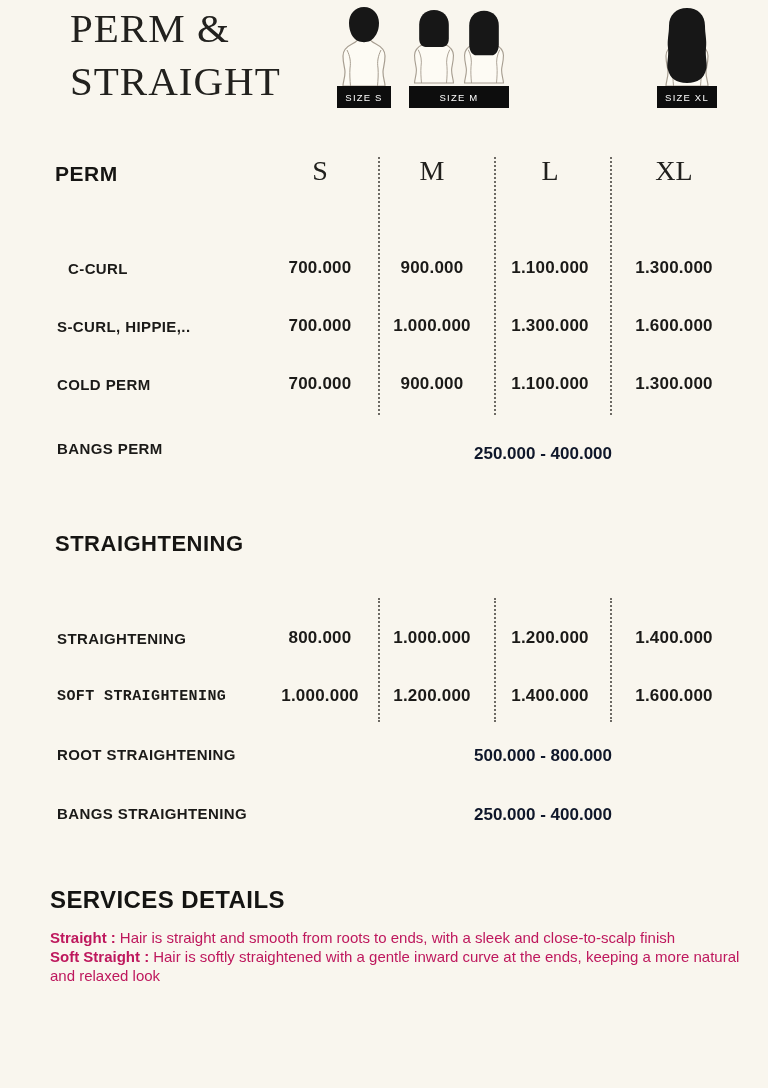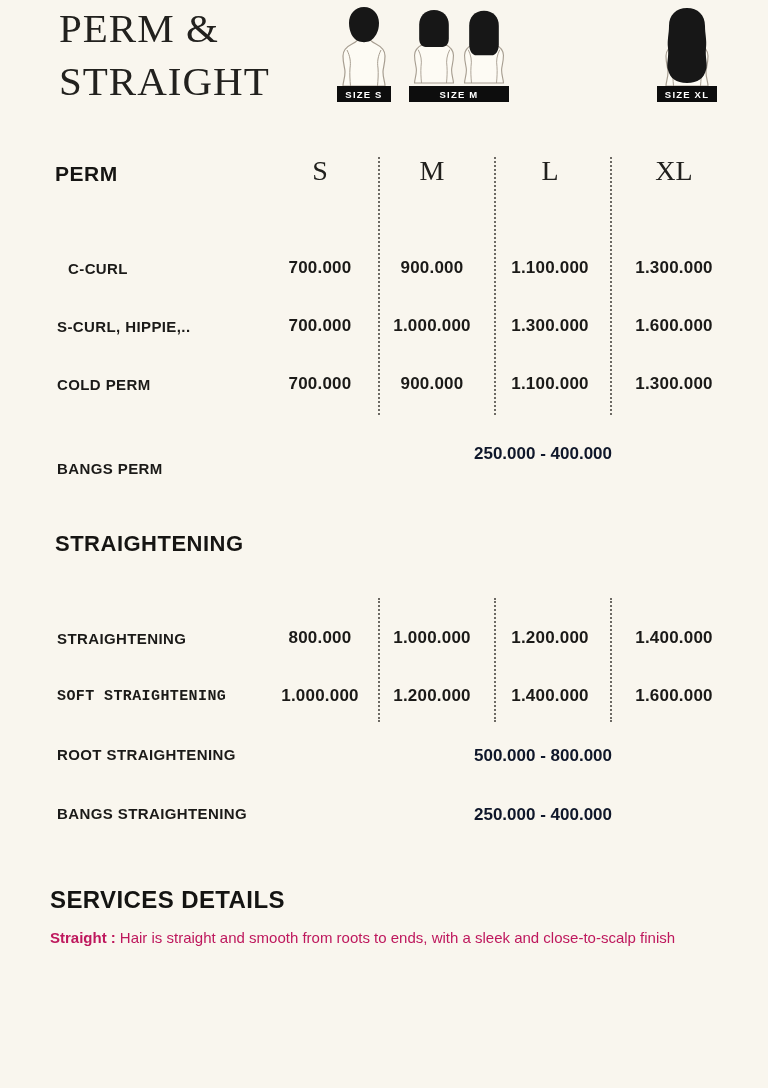--- a/index.html
+++ b/index.html
@@ -6,31 +6,31 @@
   .page{
     position:relative;
     width:768px;height:1088px;
     background:#f9f6ee;
     font-family:"Liberation Sans", sans-serif;
     color:#1d1c1a;
     overflow:hidden;
   }
   
   .title{
-    position:absolute;left:59px;top:2px;
+    position:absolute;left:70px;top:2px;
     font-family:"Liberation Serif", serif;
     font-weight:400;font-size:41px;line-height:53px;
     letter-spacing:1px;color:#22211e;
   }
   .size-group{position:absolute;top:6px;}
   .size-figures{display:flex;justify-content:center;align-items:flex-end;}
   .size-bar{
-    height:16px;background:#0d0d0d;color:#ffffff;
+    height:22px;background:#0d0d0d;color:#ffffff;
     display:flex;align-items:center;justify-content:center;
-    font-size:9.5px;font-weight:700;letter-spacing:1.2px;
+    font-size:9.5px;font-weight:400;letter-spacing:1.2px;
   }
   svg.figure{display:block;}
   
   .section-heading{
     position:absolute;left:55px;
     font-weight:700;letter-spacing:0.5px;color:#161513;
   }
   .col-head{
     position:absolute;top:155px;width:80px;text-align:center;
     font-family:"Liberation Serif", serif;font-size:28px;color:#21201d;
@@ -146,21 +146,21 @@
   <div class="price c2" style="top:316px;">1.000.000</div>
   <div class="price c3" style="top:316px;">1.300.000</div>
   <div class="price c4" style="top:316px;">1.600.000</div>
 
   <div class="row-label" style="top:376px;">COLD PERM</div>
   <div class="price c1" style="top:374px;">700.000</div>
   <div class="price c2" style="top:374px;">900.000</div>
   <div class="price c3" style="top:374px;">1.100.000</div>
   <div class="price c4" style="top:374px;">1.300.000</div>
 
-  <div class="row-label" style="top:460px;">BANGS PERM</div>
+  <div class="row-label" style="top:440px;">BANGS PERM</div>
   <div class="range-value" style="top:444px;">250.000 - 400.000</div>
 
   <div class="section-heading" style="top:531px;font-size:22px;">STRAIGHTENING</div>
 
   <div class="divider" style="left:378px;top:598px;height:124px;"></div>
   <div class="divider" style="left:494px;top:598px;height:124px;"></div>
   <div class="divider" style="left:610px;top:598px;height:124px;"></div>
 
   <div class="row-label" style="top:630px;">STRAIGHTENING</div>
   <div class="price c1" style="top:628px;">800.000</div>
@@ -177,15 +177,16 @@
   <div class="row-label" style="top:746px;">ROOT STRAIGHTENING</div>
   <div class="range-value" style="top:746px;">500.000 - 800.000</div>
 
   <div class="row-label" style="top:805px;">BANGS STRAIGHTENING</div>
   <div class="range-value" style="top:805px;">250.000 - 400.000</div>
 
   <div class="details-heading">SERVICES DETAILS</div>
 
   <div class="details-text">
     <p><b>Straight :</b><span>Hair is straight and smooth from roots to ends, with a sleek and close-to-scalp finish</span></p>
+    <p><b>Soft Straight :</b><span>Hair is softly straightened with a gentle inward curve at the ends, keeping a more natural and relaxed look</span></p>
   </div>
 
 </div>
 
 </body></html>

